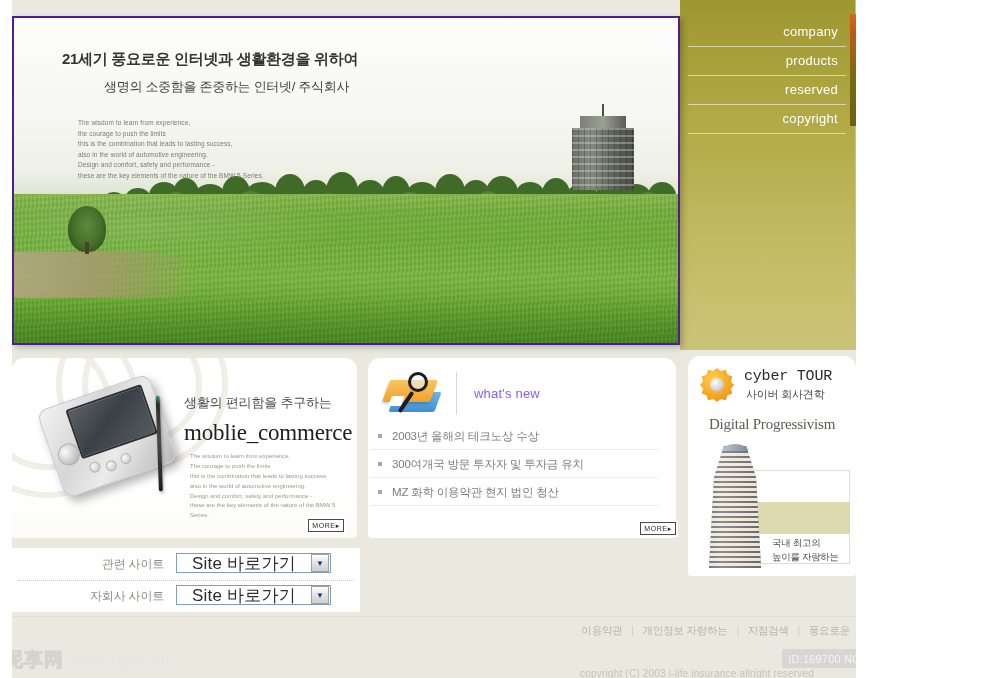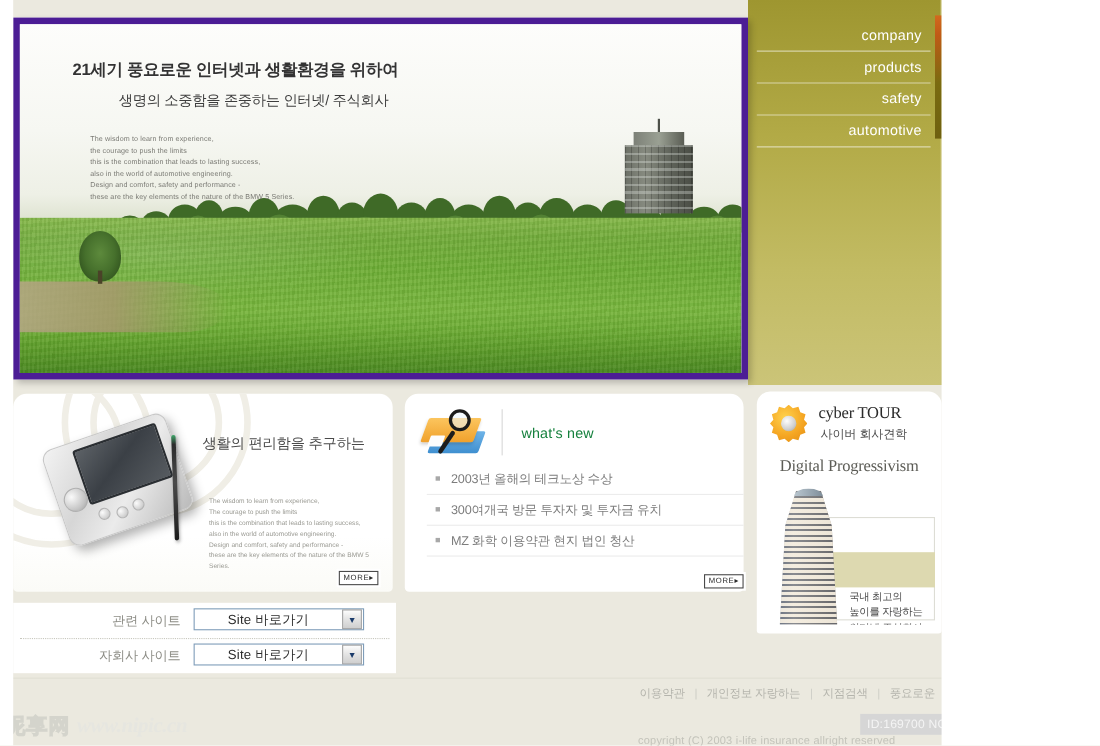--- a/index.html
+++ b/index.html
@@ -42,21 +42,21 @@
     font-size: 13px;
     line-height: 27px;
     letter-spacing: 0.3px;
     cursor: pointer;
   }
 
   
   .hero {
     position: absolute; left: 12px; top: 16px; width: 668px; height: 329px;
     background: #ffffff;
-    border: 6px solid #4c1d95;
+    border: 2px solid #4c1d95;
     box-shadow: 3px 3px 6px rgba(0,0,0,0.22);
     overflow: hidden;
   }
   .hero-sky {
     position: absolute; left: 0; top: 0; width: 100%; height: 176px;
     background: linear-gradient(to bottom, #fdfdfb 0%, #f6f7f2 55%, #eef0e6 88%, #dfe4d2 100%);
   }
   .hero-treeline {
     position: absolute; left: 0; top: 130px; width: 100%; height: 60px;
   }
@@ -228,23 +228,23 @@
   .mag-handle {
     position: absolute; left: 20px; top: 20px; width: 4px; height: 24px;
     background: #1c1c1c; transform: rotate(34deg); border-radius: 2px;
   }
   .wn-divider {
     position: absolute; left: 78px; top: 4px; width: 1px; height: 42px;
     background: #d8d8d8;
   }
   .wn-title {
     position: absolute; left: 96px; top: 18px;
-    font-size: 13px; color: #15803d; letter-spacing: 0.2px;
-  }
-  .wn-list { position: absolute; left: 20px; top: 64px; width: 288px; }
+    font-size: 13px; color: #8b5cf6; letter-spacing: 0.2px;
+  }
+  .wn-list { position: absolute; left: 2px; top: 64px; width: 288px; }
   .wn-row {
     height: 28px; line-height: 28px;
     border-bottom: 1px solid #ececec;
     font-size: 11.5px; color: #7d7d7d; letter-spacing: -0.2px;
     cursor: pointer; padding-left: 8px;
   }
   .wn-bullet {
     display: inline-block; width: 4px; height: 4px; background: #a8a8a8;
     vertical-align: middle; margin-right: 10px; margin-bottom: 2px;
   }
@@ -276,21 +276,21 @@
     border-radius: 22%;
     clip-path: polygon(50% 0%, 61% 9%, 76% 5%, 81% 20%, 95% 25%, 91% 40%, 100% 50%, 91% 60%, 95% 75%, 81% 80%, 76% 95%, 61% 91%, 50% 100%, 39% 91%, 24% 95%, 19% 80%, 5% 75%, 9% 60%, 0% 50%, 9% 40%, 5% 25%, 19% 20%, 24% 5%, 39% 9%);
   }
   .gear-hole {
     position: absolute; left: 10px; top: 10px; width: 14px; height: 14px;
     border-radius: 50%;
     background: radial-gradient(circle at 38% 34%, #fdfdfd 0%, #cfcfcf 60%, #9a9a9a 100%);
   }
   .ct-title {
     position: absolute; left: 44px; top: 2px;
-    font-family: Liberation Serif, serif;
+    font-family: Liberation Mono, monospace;
     font-size: 15px; color: #2b2b2b; letter-spacing: -0.2px;
   }
   .ct-sub {
     position: absolute; left: 46px; top: 21px;
     font-size: 11px; color: #4a4a4a; letter-spacing: -0.2px;
   }
   .ct-slogan {
     position: absolute; left: 10px; top: 60px; width: 148px;
     text-align: center;
     font-family: "Liberation Serif", serif;
@@ -342,21 +342,21 @@
   }
   .sel-box {
     position: absolute; left: 164px; top: 5px; width: 155px; height: 20px;
     border: 1px solid #7f9db9;
     background: #ffffff;
     display: flex; align-items: center;
     cursor: pointer;
   }
   .sel-value {
     flex: 1; text-align: center;
-    font-size: 12px; color: #2c2c2c; letter-spacing: 0.2px;
+    font-size: 17px; color: #2c2c2c; letter-spacing: 0.2px;
   }
   .sel-arrow {
     width: 18px; height: 18px; margin-right: 1px;
     background: linear-gradient(to bottom, #fdfdfd 0%, #e4e4e4 48%, #cfcfcf 100%);
     border: 1px solid #a0a0a0;
     display: flex; align-items: center; justify-content: center;
     font-size: 8px; color: #1a3a6a;
   }
 
   
@@ -421,22 +421,22 @@
 
 <div id="page">
 
   <div class="nav-panel">
     <div class="nav-panel-left"></div>
     <div class="nav-accent"></div>
 
     <div class="nav-list">
       <div class="nav-item">company</div>
       <div class="nav-item">products</div>
-      <div class="nav-item">safety</div>
-      <div class="nav-item">automotive</div>
+      <div class="nav-item">reserved</div>
+      <div class="nav-item">copyright</div>
     </div>
 
   </div>
 
   <div class="hero">
     <div class="hero-sky"></div>
 
     <div class="hero-treeline">
       <svg width="668" height="60" viewBox="0 0 668 60">
         <g fill="#3f6a27">
@@ -515,20 +515,21 @@
       <div class="pda-body"></div>
       <div class="pda-screen"></div>
       <div class="pda-dpad"></div>
       <div class="pda-btn pb1"></div>
       <div class="pda-btn pb2"></div>
       <div class="pda-btn pb3"></div>
       <div class="stylus"></div>
     </div>
 
     <div class="mc-kr">생활의 편리함을 추구하는</div>
+    <div class="mc-en">moblie_commerce</div>
     <div class="mc-body">
       <div>The wisdom to learn from experience,</div>
       <div>The courage to push the limits</div>
       <div>this is the combination that leads to lasting success,</div>
       <div>also in the world of automotive engineering.</div>
       <div>Design and comfort, safety and performance -</div>
       <div>these are the key elements of the nature of the BMW 5 Series.</div>
     </div>
   </div>
 

